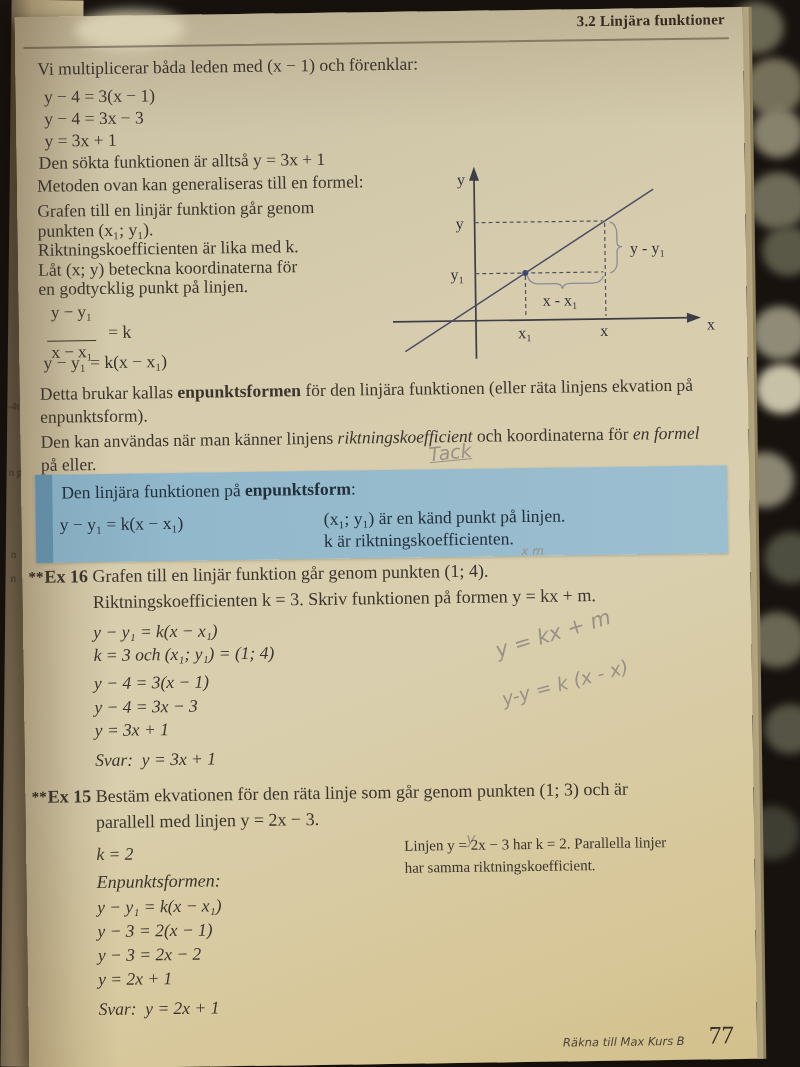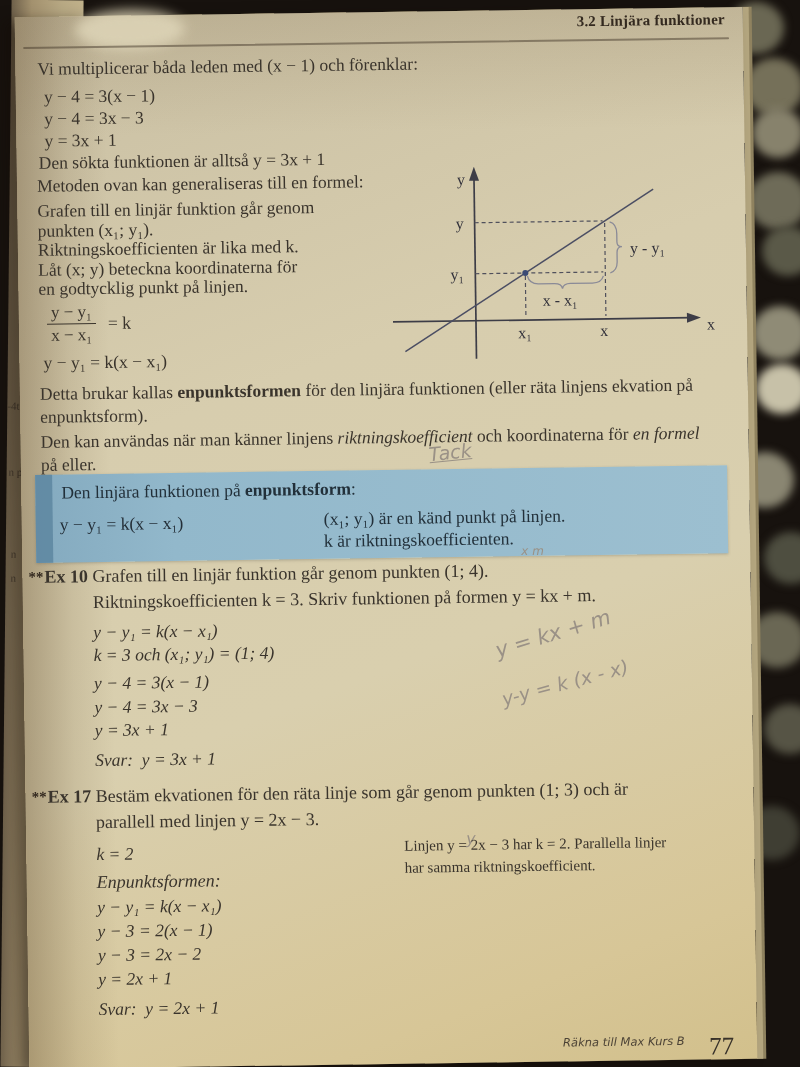--- a/index.html
+++ b/index.html
@@ -23,21 +23,21 @@
   .corner-light{position:absolute;left:60px;top:-6px;width:110px;height:40px;border-radius:50%;
      background:#e0d7ba;filter:blur(6px);opacity:.8;}
   .abs{position:absolute;}
   .body-t{font-size:17.5px;line-height:1.2;}
   .it{font-style:italic;}
   .b{font-weight:bold;}
   .eq{font-size:17.5px;}
   .header{font-size:15px;font-weight:bold;color:#33291f;letter-spacing:.2px;}
   .rule{position:absolute;height:2px;background:rgba(70,58,44,.5);border-radius:2px;}
   .frac{display:inline-block;text-align:center;vertical-align:middle;font-size:17px;}
-  .frac .num{display:block;padding:0 4px 1px;border-bottom:1.6px solid #3a342c;}
+  .frac .num{display:block;padding:0 4px 18px;border-bottom:1.6px solid #3a342c;}
   .frac .den{display:block;padding:1px 4px 0;}
   .bluebox{position:absolute;background:linear-gradient(90deg,#84aabf,#92b8cb 20%,#9cbfd0 100%);
      box-shadow:0 1px 3px rgba(60,60,50,.25);}
   .bluebox .sliver{position:absolute;left:0;top:0;bottom:0;width:17px;background:#5d86a0;opacity:.85;}
   .pencil{color:#9a9186;font-family:"DejaVu Sans",sans-serif;font-style:italic;}
   .exstars{font-weight:bold;color:#33291f;}
   .sidenote{font-size:15px;line-height:1.45;}
   .footer-series{font-family:"DejaVu Sans",sans-serif;font-style:italic;font-size:11.5px;color:#4c4336;}
   .footer-num{font-size:25px;color:#38322a;}
   svg text{font-family:"Liberation Serif",serif;}
@@ -142,51 +142,51 @@
       <div class="sliver"></div>
       <div class="abs body-t" style="left:26px;top:8px;color:#22303a;">
         <span>Den linjära funktionen på </span><span class="b">enpunktsform</span><span>:</span>
       </div>
       <div class="abs eq" style="left:24px;top:40px;color:#242f38;">y − y₁ = k(x − x₁)</div>
       <div class="abs body-t" style="left:288px;top:38px;color:#22303a;">(x₁; y₁)  är en känd punkt på linjen.</div>
       <div class="abs body-t" style="left:288px;top:60px;color:#22303a;">k  är riktningskoefficienten.</div>
     </div>
 
     <div class="abs exstars" style="left:6px;top:552px;font-size:15px;">**</div>
-    <div class="abs b body-t" style="left:22px;top:550px;font-size:18px;">Ex 10</div>
+    <div class="abs b body-t" style="left:22px;top:550px;font-size:18px;">Ex 16</div>
     <div class="abs body-t" style="left:70px;top:550px;font-size:18px;">Grafen till en linjär funktion går genom punkten  (1; 4).</div>
     <div class="abs body-t" style="left:70px;top:576px;font-size:18px;">Riktningskoefficienten  k = 3.  Skriv funktionen på formen  y = kx + m.</div>
     <div class="abs it eq" style="left:70px;top:606px;">y − y₁ = k(x − x₁)</div>
     <div class="abs it eq" style="left:70px;top:629px;">k = 3  och  (x₁; y₁) = (1; 4)</div>
     <div class="abs it eq" style="left:70px;top:657px;">y − 4 = 3(x − 1)</div>
     <div class="abs it eq" style="left:70px;top:681px;">y − 4 = 3x − 3</div>
     <div class="abs it eq" style="left:70px;top:704px;">y = 3x + 1</div>
     <div class="abs it eq" style="left:70px;top:734px;">
       <span>Svar:</span>&nbsp;&nbsp;<span>y = 3x + 1</span>
     </div>
 
     <div class="abs pencil" style="left:458px;top:534px;font-size:12px;margin-left:41px;">x m</div>
     <div class="abs pencil" style="left:470px;top:612px;font-size:21px;transform:rotate(-16deg);">y = kx + m</div>
     <div class="abs pencil" style="left:476px;top:662px;font-size:19px;transform:rotate(-14deg);">y-y = k (x - x)</div>
 
     <div class="abs exstars" style="left:6px;top:772px;font-size:15px;">**</div>
-    <div class="abs b body-t" style="left:22px;top:770px;font-size:18px;">Ex 17</div>
+    <div class="abs b body-t" style="left:22px;top:770px;font-size:18px;">Ex 15</div>
     <div class="abs body-t" style="left:70px;top:770px;font-size:18px;">Bestäm ekvationen för den räta linje som går genom punkten  (1; 3)  och är</div>
     <div class="abs body-t" style="left:70px;top:796px;font-size:18px;">parallell med linjen  y = 2x − 3.</div>
     <div class="abs it eq" style="left:70px;top:828px;">k = 2</div>
     <div class="abs pencil" style="left:440px;top:818px;font-size:16px;">y</div>
     <div class="abs sidenote" style="left:378px;top:824px;width:320px;">
       <span>Linjen  y = 2x − 3  har  k = 2. Parallella linjer</span><br>
       <span>har samma riktningskoefficient.</span>
     </div>
     <div class="abs it eq" style="left:70px;top:856px;font-size:18px;">Enpunktsformen:</div>
     <div class="abs it eq" style="left:70px;top:881px;">y − y₁ = k(x − x₁)</div>
     <div class="abs it eq" style="left:70px;top:905px;">y − 3 = 2(x − 1)</div>
     <div class="abs it eq" style="left:70px;top:929px;">y − 3 = 2x − 2</div>
     <div class="abs it eq" style="left:70px;top:953px;">y = 2x + 1</div>
     <div class="abs it eq" style="left:70px;top:983px;">
       <span>Svar:</span>&nbsp;&nbsp;<span>y = 2x + 1</span>
     </div>
 
     <div class="abs footer-series" style="left:534px;top:1026px;">Räkna till Max Kurs B</div>
-    <div class="abs footer-num" style="left:680px;top:1014px;margin-top:11px;">77</div>
+    <div class="abs footer-num" style="left:680px;top:1014px;">77</div>
   </div>
 </div>
 
 </body></html>

